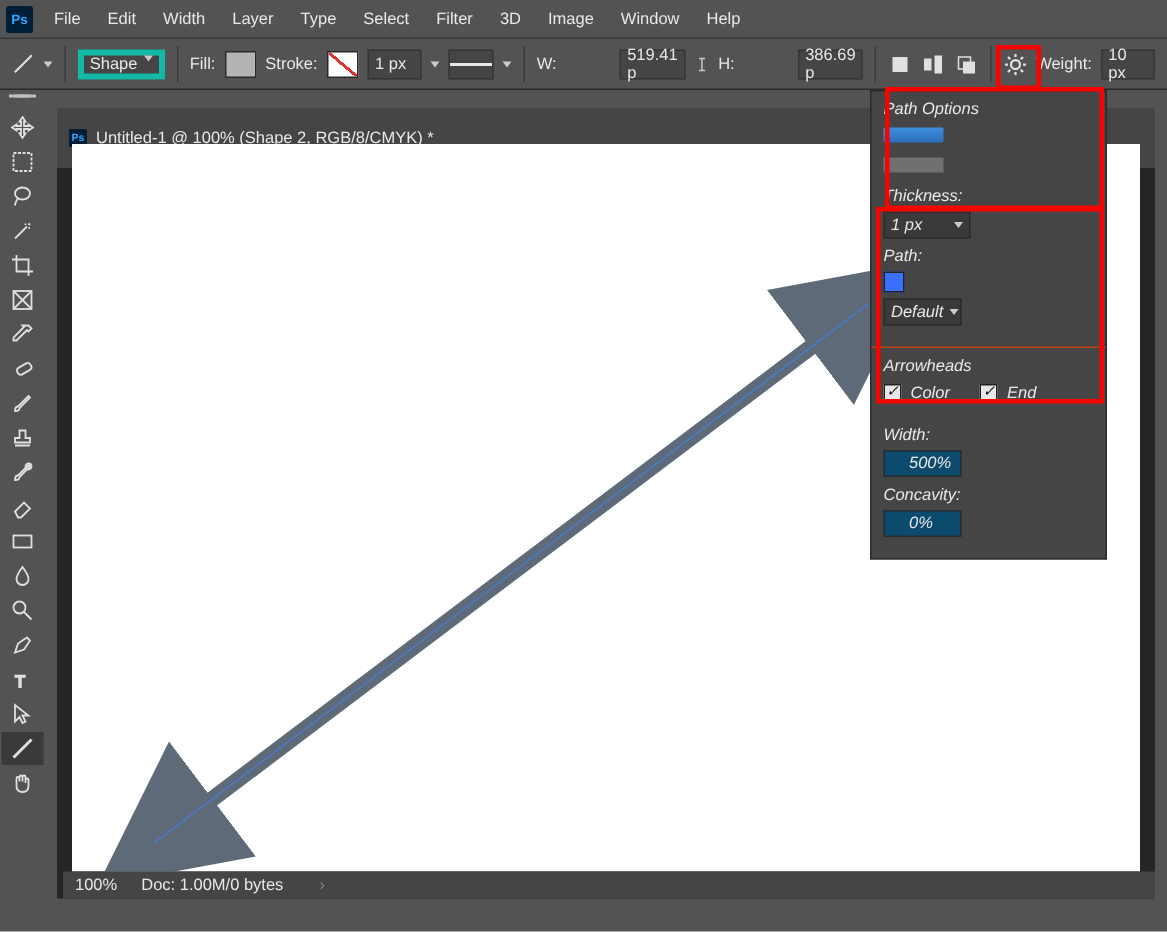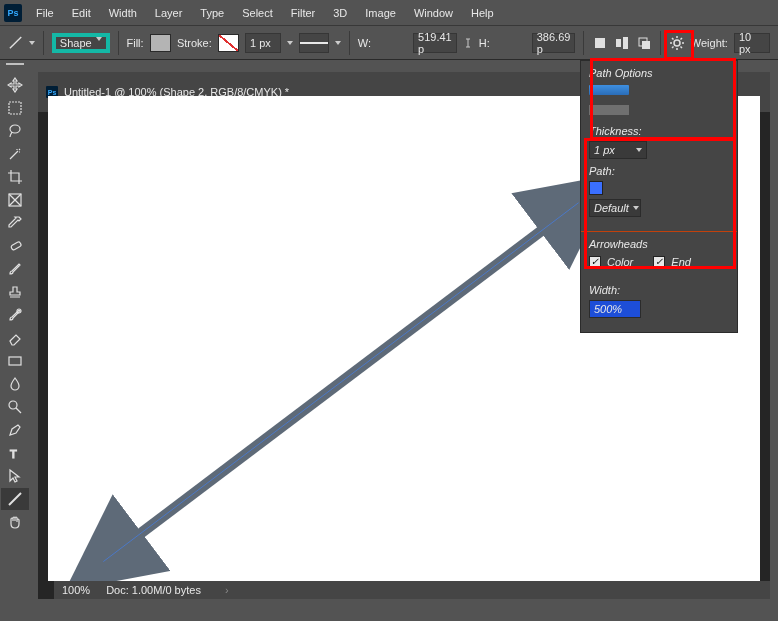--- a/index.html
+++ b/index.html
@@ -34,39 +34,39 @@
 .tool { width: 28px; height: 22px; display: flex; align-items: center; justify-content: center; margin: 0 auto 1px; }
 .tool.active { background: #3a3a3a; }
 .tool svg { width: 16px; height: 16px; stroke: #e0e0e0; fill: none; stroke-width: 1.2; }
 
 
 .docwin { position: absolute; left: 38px; top: 72px; right: 8px; bottom: 22px; background: #252525; }
 .doc-tab { height: 40px; background: #454545; display: flex; align-items: center; padding: 0 8px; gap: 6px; }
 .doc-tab-icon { width: 12px; height: 12px; background: #001e36; color:#31a8ff; font-size:7px; font-weight:bold; display:flex; align-items:center; justify-content:center; border-radius:1px;}
 .canvas-wrap { position: absolute; top: 24px; left: 10px; right: 10px; bottom: 18px; background: #252525; }
 .canvas { position: absolute; inset: 0; background: #fff; }
-.statusbar { position: absolute; left: 16px; right: 0; bottom: 0; height: 18px; background: #454545; display: flex; align-items: center; padding: 0 8px; gap: 16px; font-size: 10px; color:#dcdcdc; }
+.statusbar { position: absolute; left: 4px; right: 0; bottom: 0; height: 18px; background: #454545; display: flex; align-items: center; padding: 0 8px; gap: 16px; font-size: 10px; color:#dcdcdc; }
 .statusbar .sep { color:#888; margin-left: 8px;}
 .caret { width:0; height:0; border-left:3px solid transparent; border-right:3px solid transparent; border-top:4px solid #ccc; display:inline-block; }
 
 
 .red-box { border: 3px solid #f00; position: absolute; z-index: 5; }
 .rb-gear { left: 664px; top: 30px; width: 30px; height: 30px; }
 .rb-mid { left: 590px; top: 58px; width: 146px; height: 82px; }
 .rb-low { left: 584px; top: 138px; width: 152px; height: 131px; border-top: 3px solid #f00; }
 .panel { position: absolute; right: 40px; top: 60px; width: 158px; background: #454545; border: 1px solid #2b2b2b; z-index: 4; font-style: italic; }
 .panel-section { padding: 6px 8px 8px; }
 .panel-title { font-size: 11px; margin-bottom: 6px; }
 .panel-subsection { border-top: 1px solid #c2410c; }
 .color-line { width: 40px; height: 10px; margin: 4px 0 10px; }
 .color-line.blue { background: linear-gradient(#3e8fe0,#2a6db8); border-radius:1px; }
 .color-line.gray { background: #707070; }
 .panel-row { display: flex; align-items: flex-start; gap: 4px; margin-bottom: 6px; justify-content: flex-end; flex-direction: column; }
 .panel-row .lbl { flex: 0 0 auto; text-align: right; white-space: nowrap; }
-.panel-input { background: #1d4ed8; border: 1px solid #2b2b2b; height: 18px; width: 52px; padding: 0 4px; display:flex; align-items:center; font-size:11px; }
+.panel-input { background: #0c4a6e; border: 1px solid #2b2b2b; height: 18px; width: 52px; padding: 0 16px; display:flex; align-items:center; font-size:11px; }
 .panel-select { background: #3a3a3a; border: 1px solid #2b2b2b; height: 18px; width: 58px; padding: 0 4px; display:flex; align-items:center; gap:4px; font-size:11px; }
 .panel-color-swatch { width: 14px; height: 14px; background: #3a6fff; border: 1px solid #222; }
 .check-row { display: flex; align-items: center; gap: 6px; margin-bottom: 8px; }
 .checkbox { width: 12px; height: 12px; background: #e8e8e8; border: 1px solid #222; display:flex; align-items:center; justify-content:center; color:#111; font-size:10px; line-height:1; }
 .chain { width:10px; height:14px; display:flex; align-items:center; justify-content:center; }
 </style>
 </head>
 <body>
 
 <div class="menubar">
@@ -331,18 +331,24 @@
         <div class="checkbox">✓</div>
         <span>End</span>
       </div>
     </div>
     <div class="panel-row">
       <span class="lbl">Width:</span>
       <div class="panel-input">
           <span>500%</span>
         </div>
     </div>
+    <div class="panel-row">
+      <span class="lbl">Concavity:</span>
+      <div class="panel-input">
+          <span>0%</span>
+        </div>
+    </div>
   </div>
 </div>
 
 <div class="red-box rb-gear"></div>
 <div class="red-box rb-mid"></div>
 <div class="red-box rb-low"></div>
 
 </body></html>

